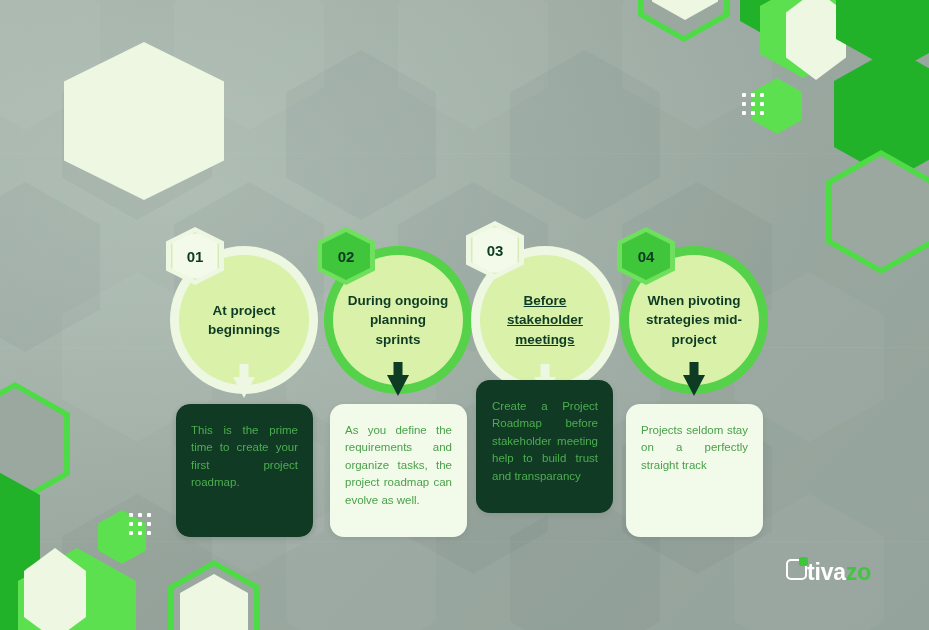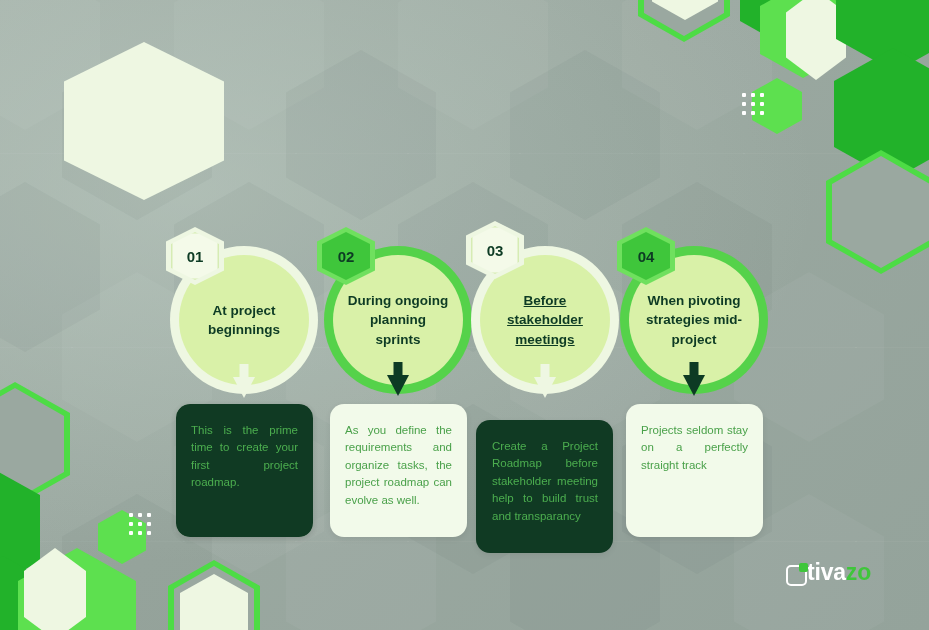--- a/index.html
+++ b/index.html
@@ -211,21 +211,21 @@
   }
   .card.dark { background: #103a23; color: #4cae4f; }
   .card.light { background: #f2faea; color: #4aa14a; }
 
   
   .logo {
     position: absolute;
     right: 58px;
     bottom: 44px;
     display: flex;
-    align-items: flex-end;
+    align-items: flex-start;
     gap: 0;
     padding-left: 29px;
   }
   .logo-mark {
     position: relative;
     width: 21px; height: 21px;
     border: 2.4px solid #ffffff;
     border-radius: 5px;
   }
   .logo-mark::after {
@@ -365,21 +365,21 @@
         <span>Before stakeholder meetings</span>
       </div>
       <div class="badge cream" style="left:466px; top:221px;">
         <span class="inner"></span>
         <span class="num">03</span>
       </div>
       <div class="arrow cream" style="left:534px; top:364px;">
         <span class="stem"></span>
           <span class="head"></span>
       </div>
-      <div class="card dark" style="left:476px; top:420px;padding-left:16px;">
+      <div class="card dark" style="left:476px; top:380px;padding-left:16px;">
         <span>Create a Project Roadmap before stakeholder meeting help to build trust and transparancy</span>
       </div>
     </div>
 
     <div class="step">
       <div class="circle green" style="left:629px; top:255px;">
         <span>When pivoting strategies mid-project</span>
       </div>
       <div class="badge green" style="left:617px; top:227px;">
         <span class="inner"></span>

